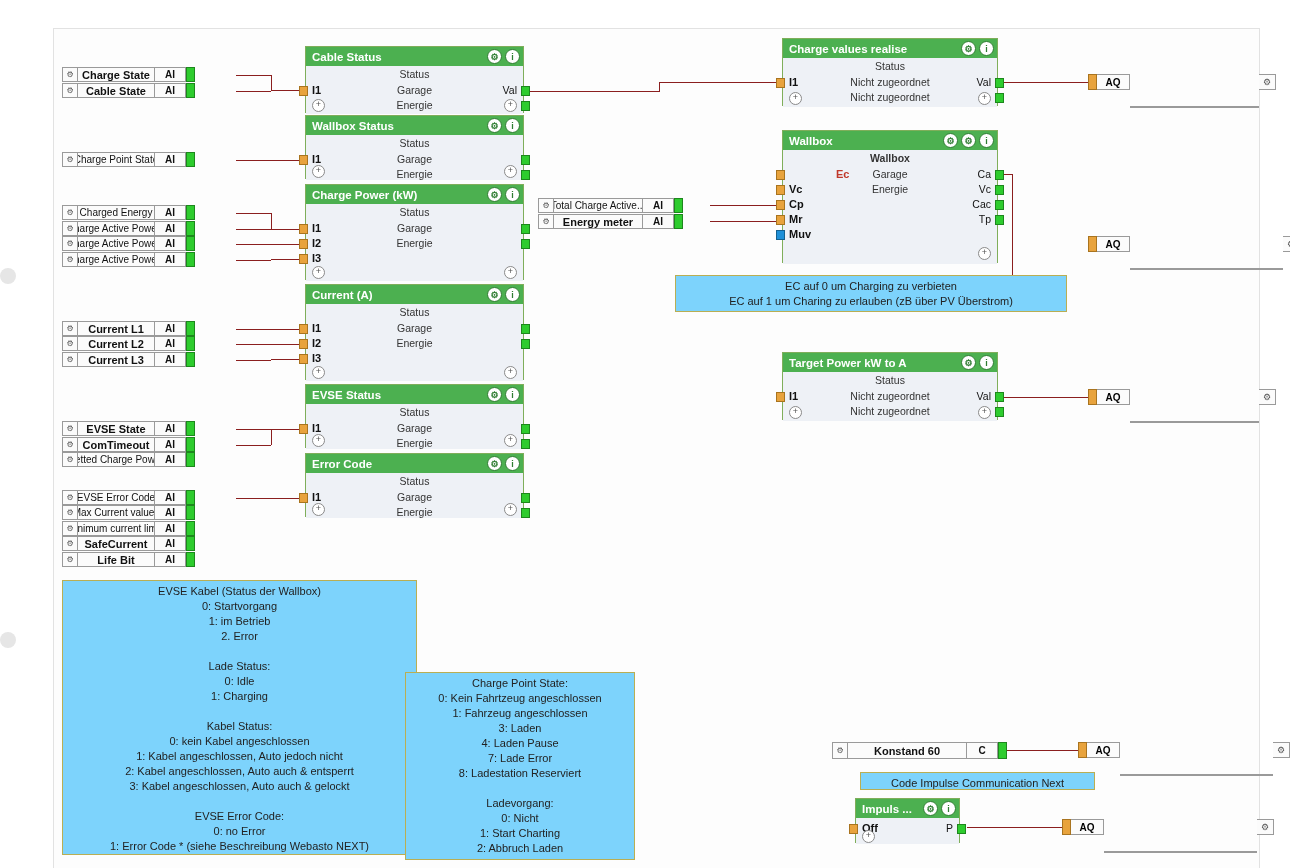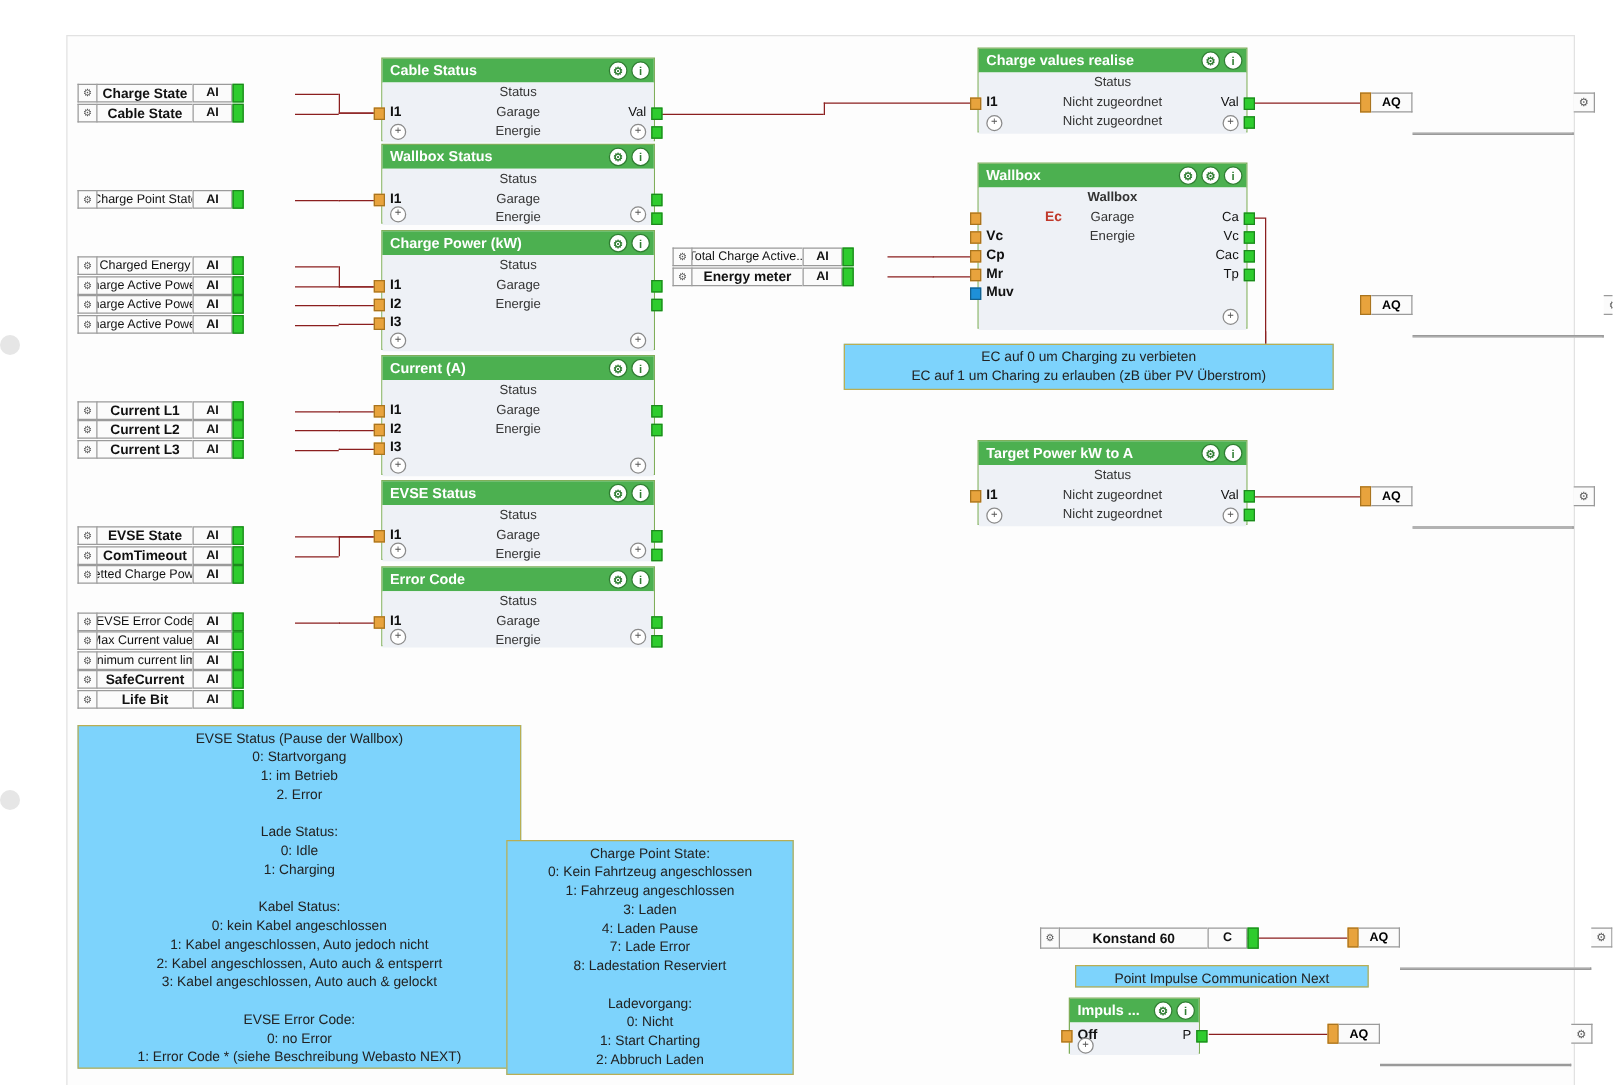--- a/index.html
+++ b/index.html
@@ -481,21 +481,21 @@
           <div class="pin in" style="top: 6px;"></div>
           <div class="pin out" style="top: 6px;"></div>
           <div class="plus" style="left: 6px; top: 12px;">+</div>
         </div>
       </div>
       <div class="note" style="left: 621px; top: 246px; width: 392px; height: 37px; padding-top: 3px;">
         <div>EC auf 0 um Charging zu verbieten</div>
         <div>EC auf 1 um Charing zu erlauben (zB über PV Überstrom)</div>
       </div>
       <div class="note" style="left: 8px; top: 551px; width: 355px; height: 275px; padding-top: 3px;">
-        <div>EVSE Status (Pause der Wallbox)</div>
+        <div>EVSE Kabel (Status der Wallbox)</div>
         <div>0: Startvorgang</div>
         <div>1: im Betrieb</div>
         <div>2. Error</div>
         <div>&nbsp;</div>
         <div>Lade Status:</div>
         <div>0: Idle</div>
         <div>1: Charging</div>
         <div>&nbsp;</div>
         <div>Kabel Status:</div>
         <div>0: kein Kabel angeschlossen</div>
@@ -515,16 +515,16 @@
         <div>4: Laden Pause</div>
         <div>7: Lade Error</div>
         <div>8: Ladestation Reserviert</div>
         <div>&nbsp;</div>
         <div>Ladevorgang:</div>
         <div>0: Nicht</div>
         <div>1: Start Charting</div>
         <div>2: Abbruch Laden</div>
       </div>
       <div class="note" style="left: 806px; top: 743px; width: 235px; height: 18px; padding-top: 3px;">
-        <div>Point Impulse Communication Next</div>
+        <div>Code Impulse Communication Next</div>
       </div>
     </div>
 </div>
 
 </body></html>

